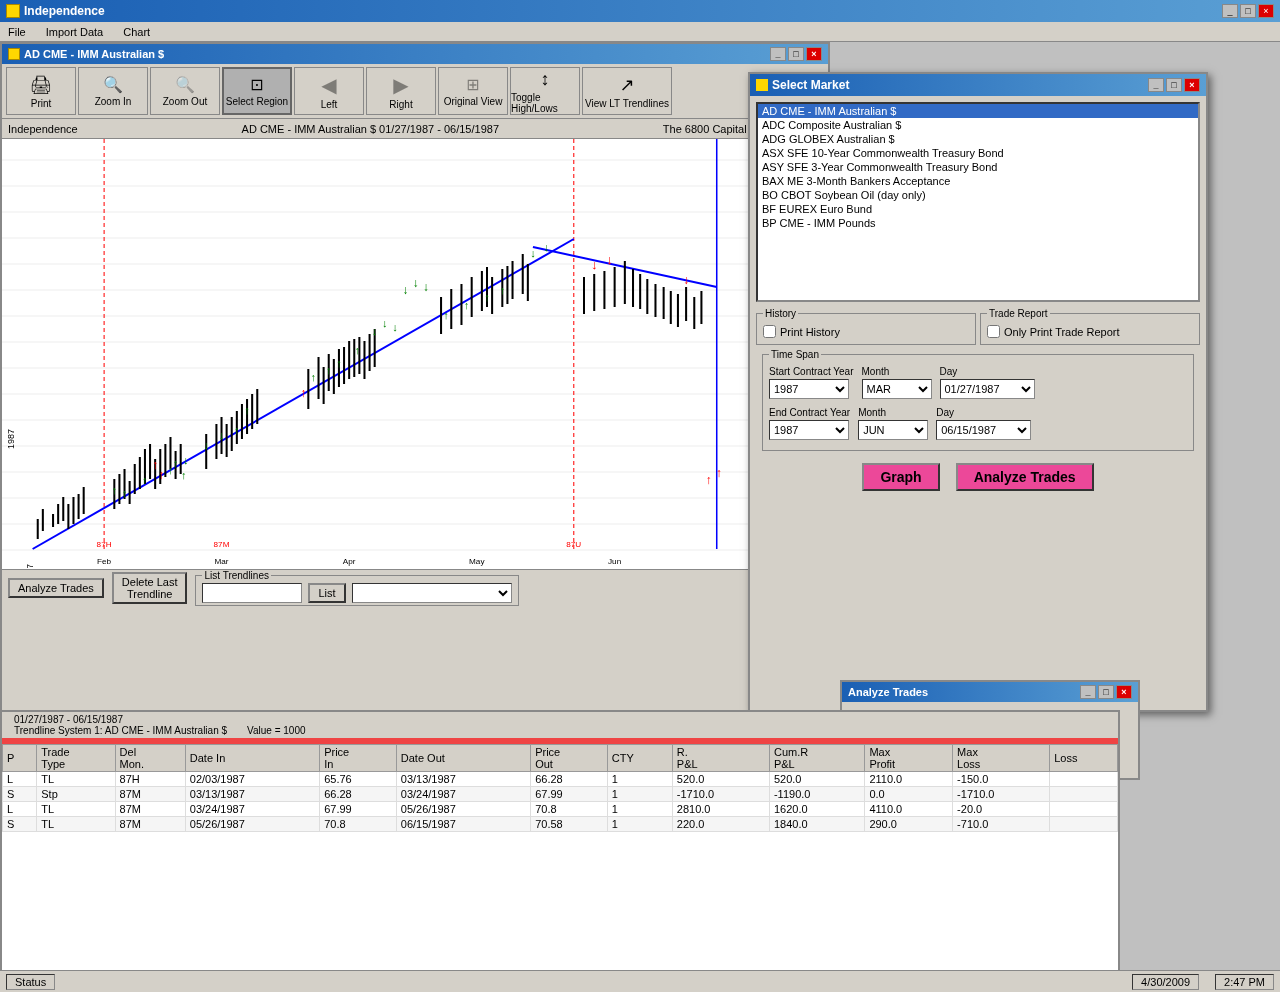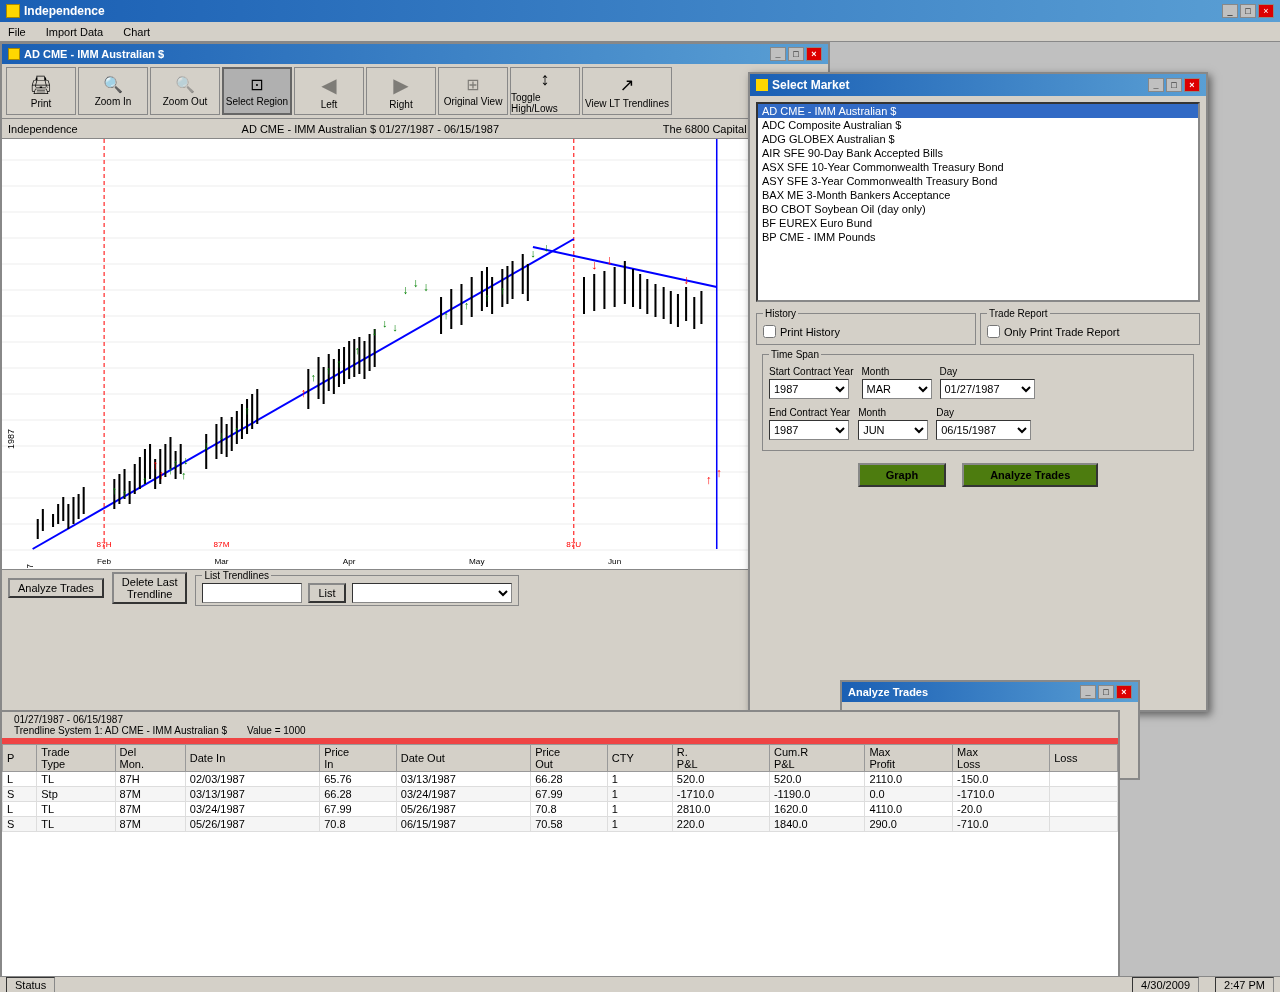--- a/index.html
+++ b/index.html
@@ -219,40 +219,40 @@
     }
     .dialog-select {
       height: 20px;
       border: 1px inset #888;
       background: white;
       font-size: 11px;
     }
     .dialog-checkbox { margin-right: 4px; }
 
     .dialog-btn {
-      padding: 4px 26px;
+      padding: 4px 16px;
       border: 2px outset #888;
-      background: #4d7c0f;
+      background: #ec4899;
       cursor: pointer;
-      font-size: 11px;
+      font-size: 14px;
       font-weight: bold;
     }
 
     
     .market-list-container::-webkit-scrollbar { width: 16px; }
     .market-list-container::-webkit-scrollbar-track { background: #d4d0c8; }
     .market-list-container::-webkit-scrollbar-thumb { background: #888; }
 
     
     .status-bar {
       position: absolute;
       bottom: 0;
       left: 0;
       right: 0;
-      height: 16px;
+      height: 22px;
       background: #d4d0c8;
       border-top: 1px solid #888;
       display: flex;
       align-items: center;
       justify-content: space-between;
       padding: 0 6px;
       font-size: 11px;
     }
     .status-right { display: flex; gap: 16px; }
     .status-section { border: 1px inset #888; padding: 1px 8px; font-size: 11px; }
@@ -585,21 +585,20 @@
       <div class="tb-btn">_</div>
       <div class="tb-btn">□</div>
       <div class="tb-btn close">×</div>
     </div>
   </div>
 
   <div class="market-list-container">
     <div class="market-list-item selected">AD CME - IMM Australian $</div>
     <div class="market-list-item">ADC Composite Australian $</div>
     <div class="market-list-item">ADG GLOBEX Australian $</div>
-    <div class="market-list-item">AIR SFE 90-Day Bank Accepted Bills</div>
     <div class="market-list-item">ASX SFE 10-Year Commonwealth Treasury Bond</div>
     <div class="market-list-item">ASY SFE 3-Year Commonwealth Treasury Bond</div>
     <div class="market-list-item">BAX ME 3-Month Bankers Acceptance</div>
     <div class="market-list-item">BO CBOT Soybean Oil (day only)</div>
     <div class="market-list-item">BF EUREX Euro Bund</div>
     <div class="market-list-item">BP CME - IMM Pounds</div>
   </div>
 
   <div style="display:flex; gap:4px; margin: 4px 6px;">
     <fieldset style="flex:1;">

